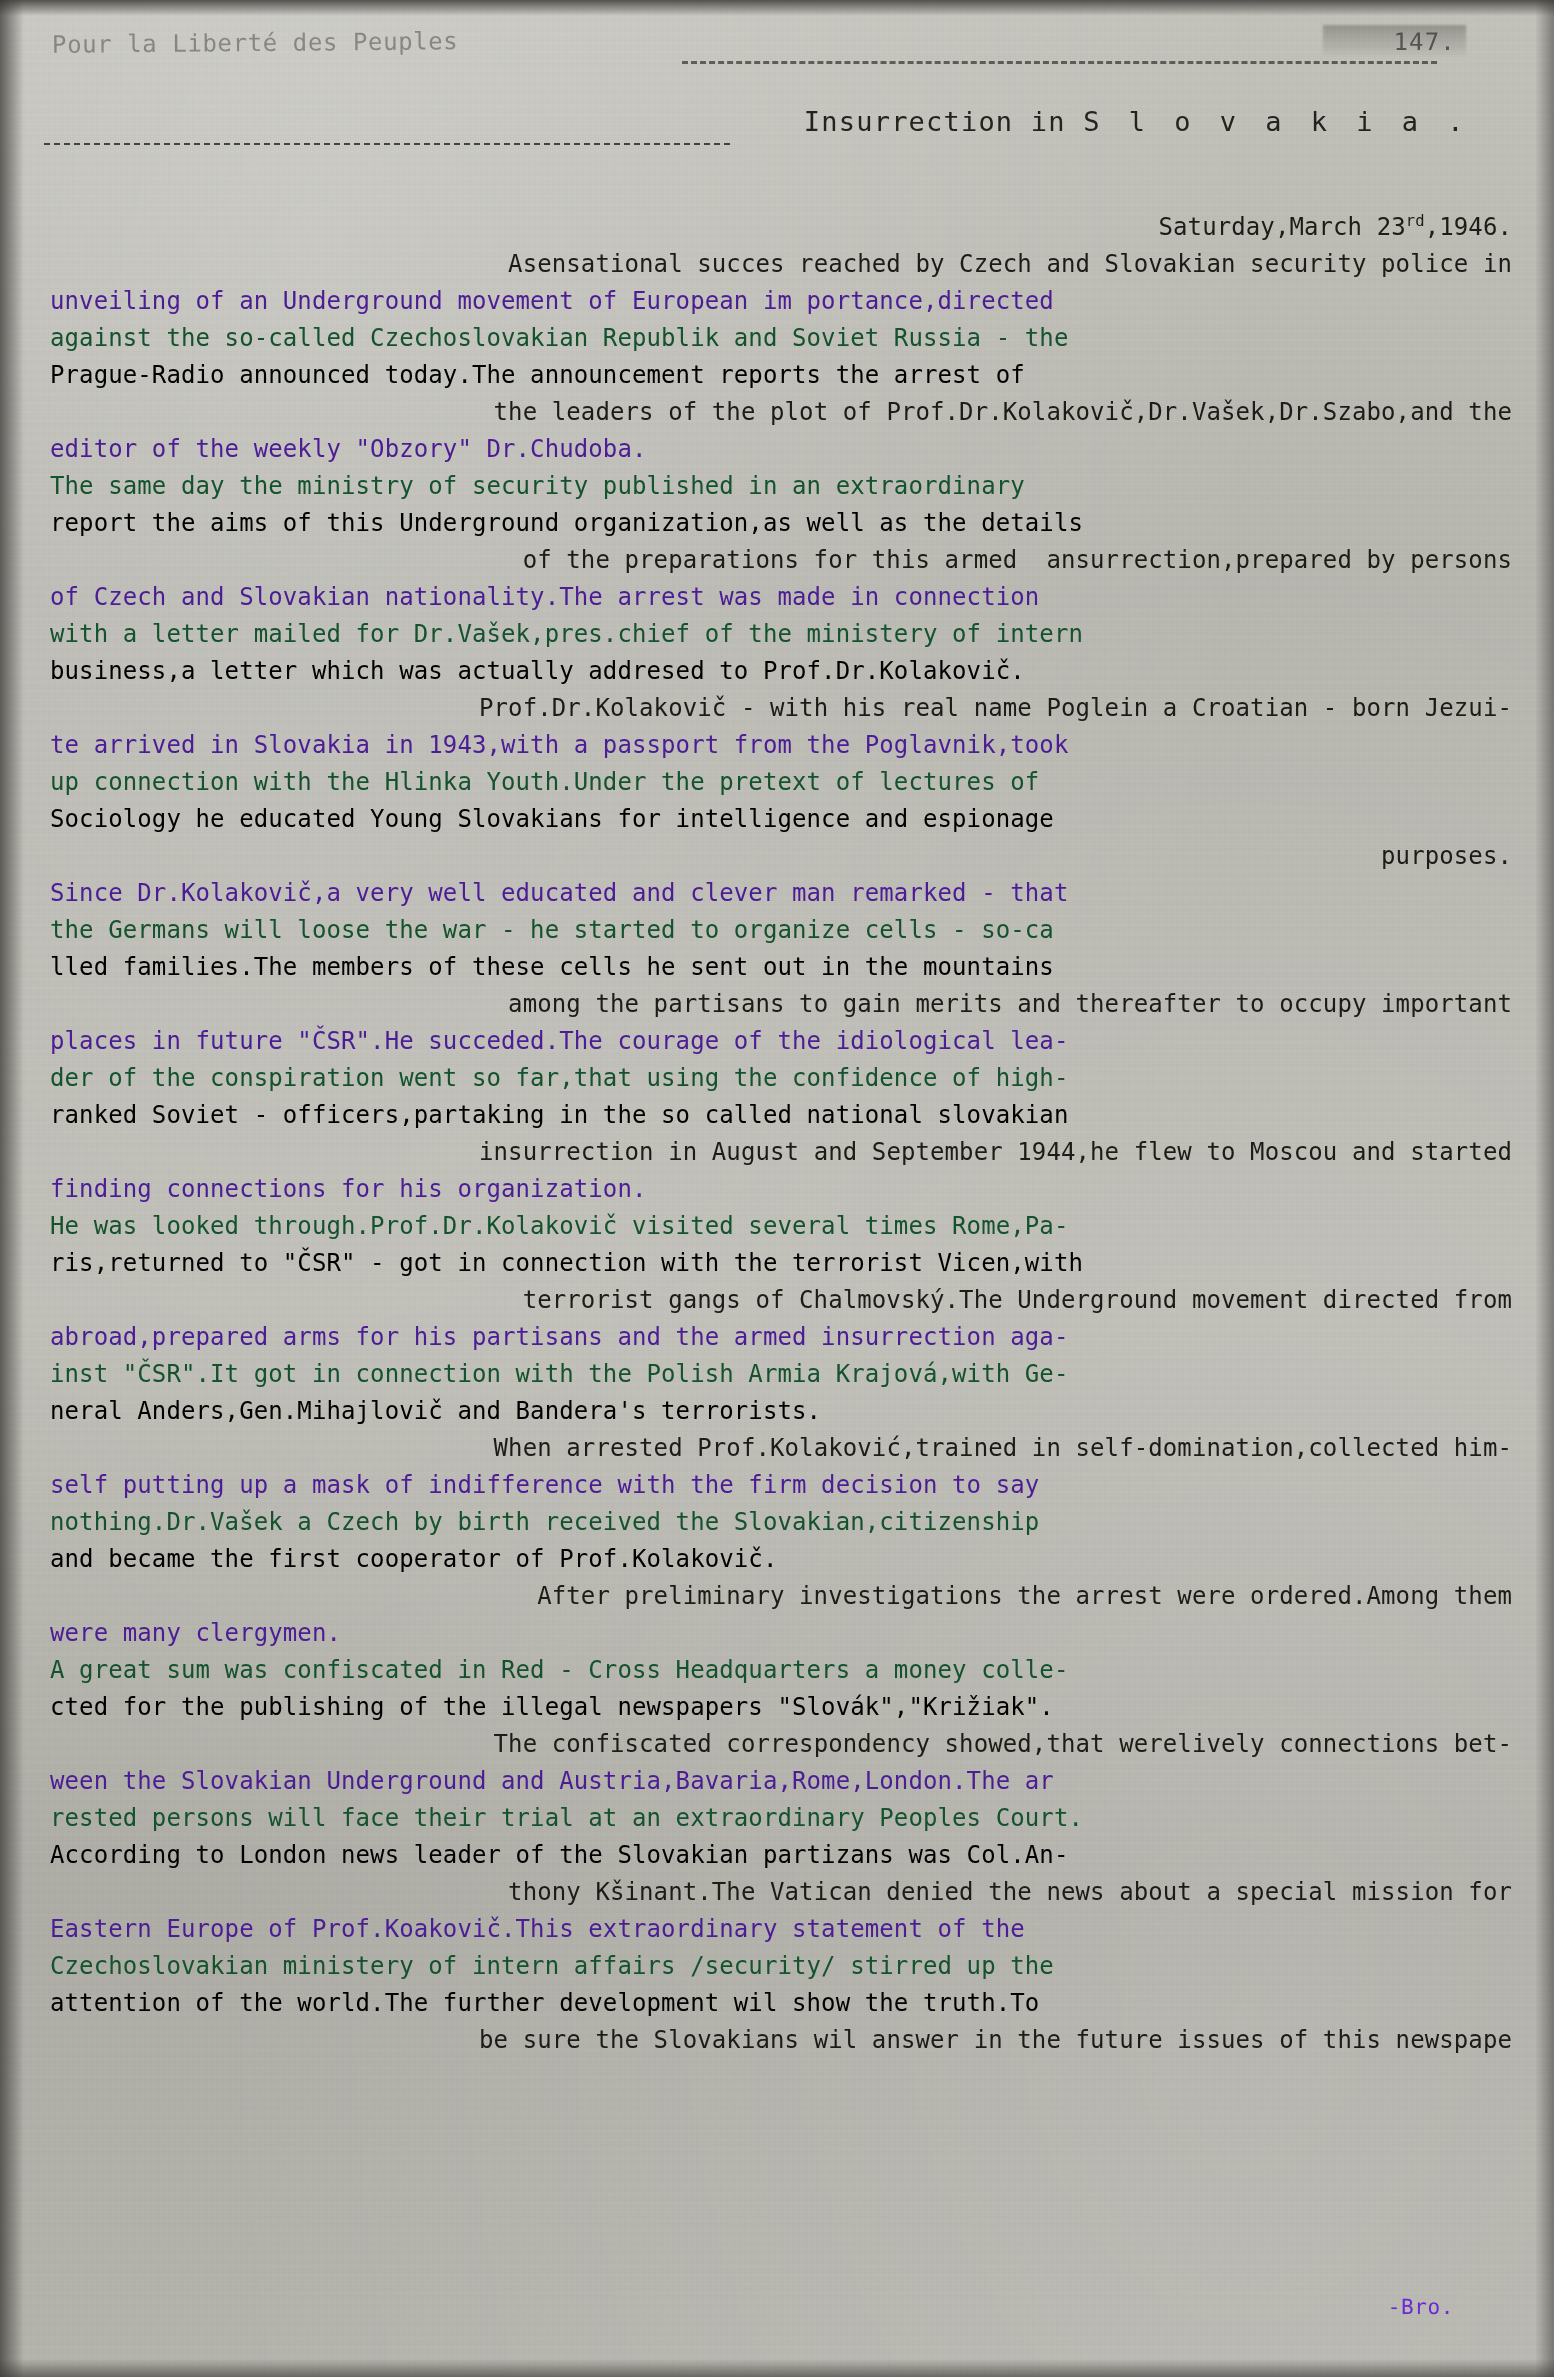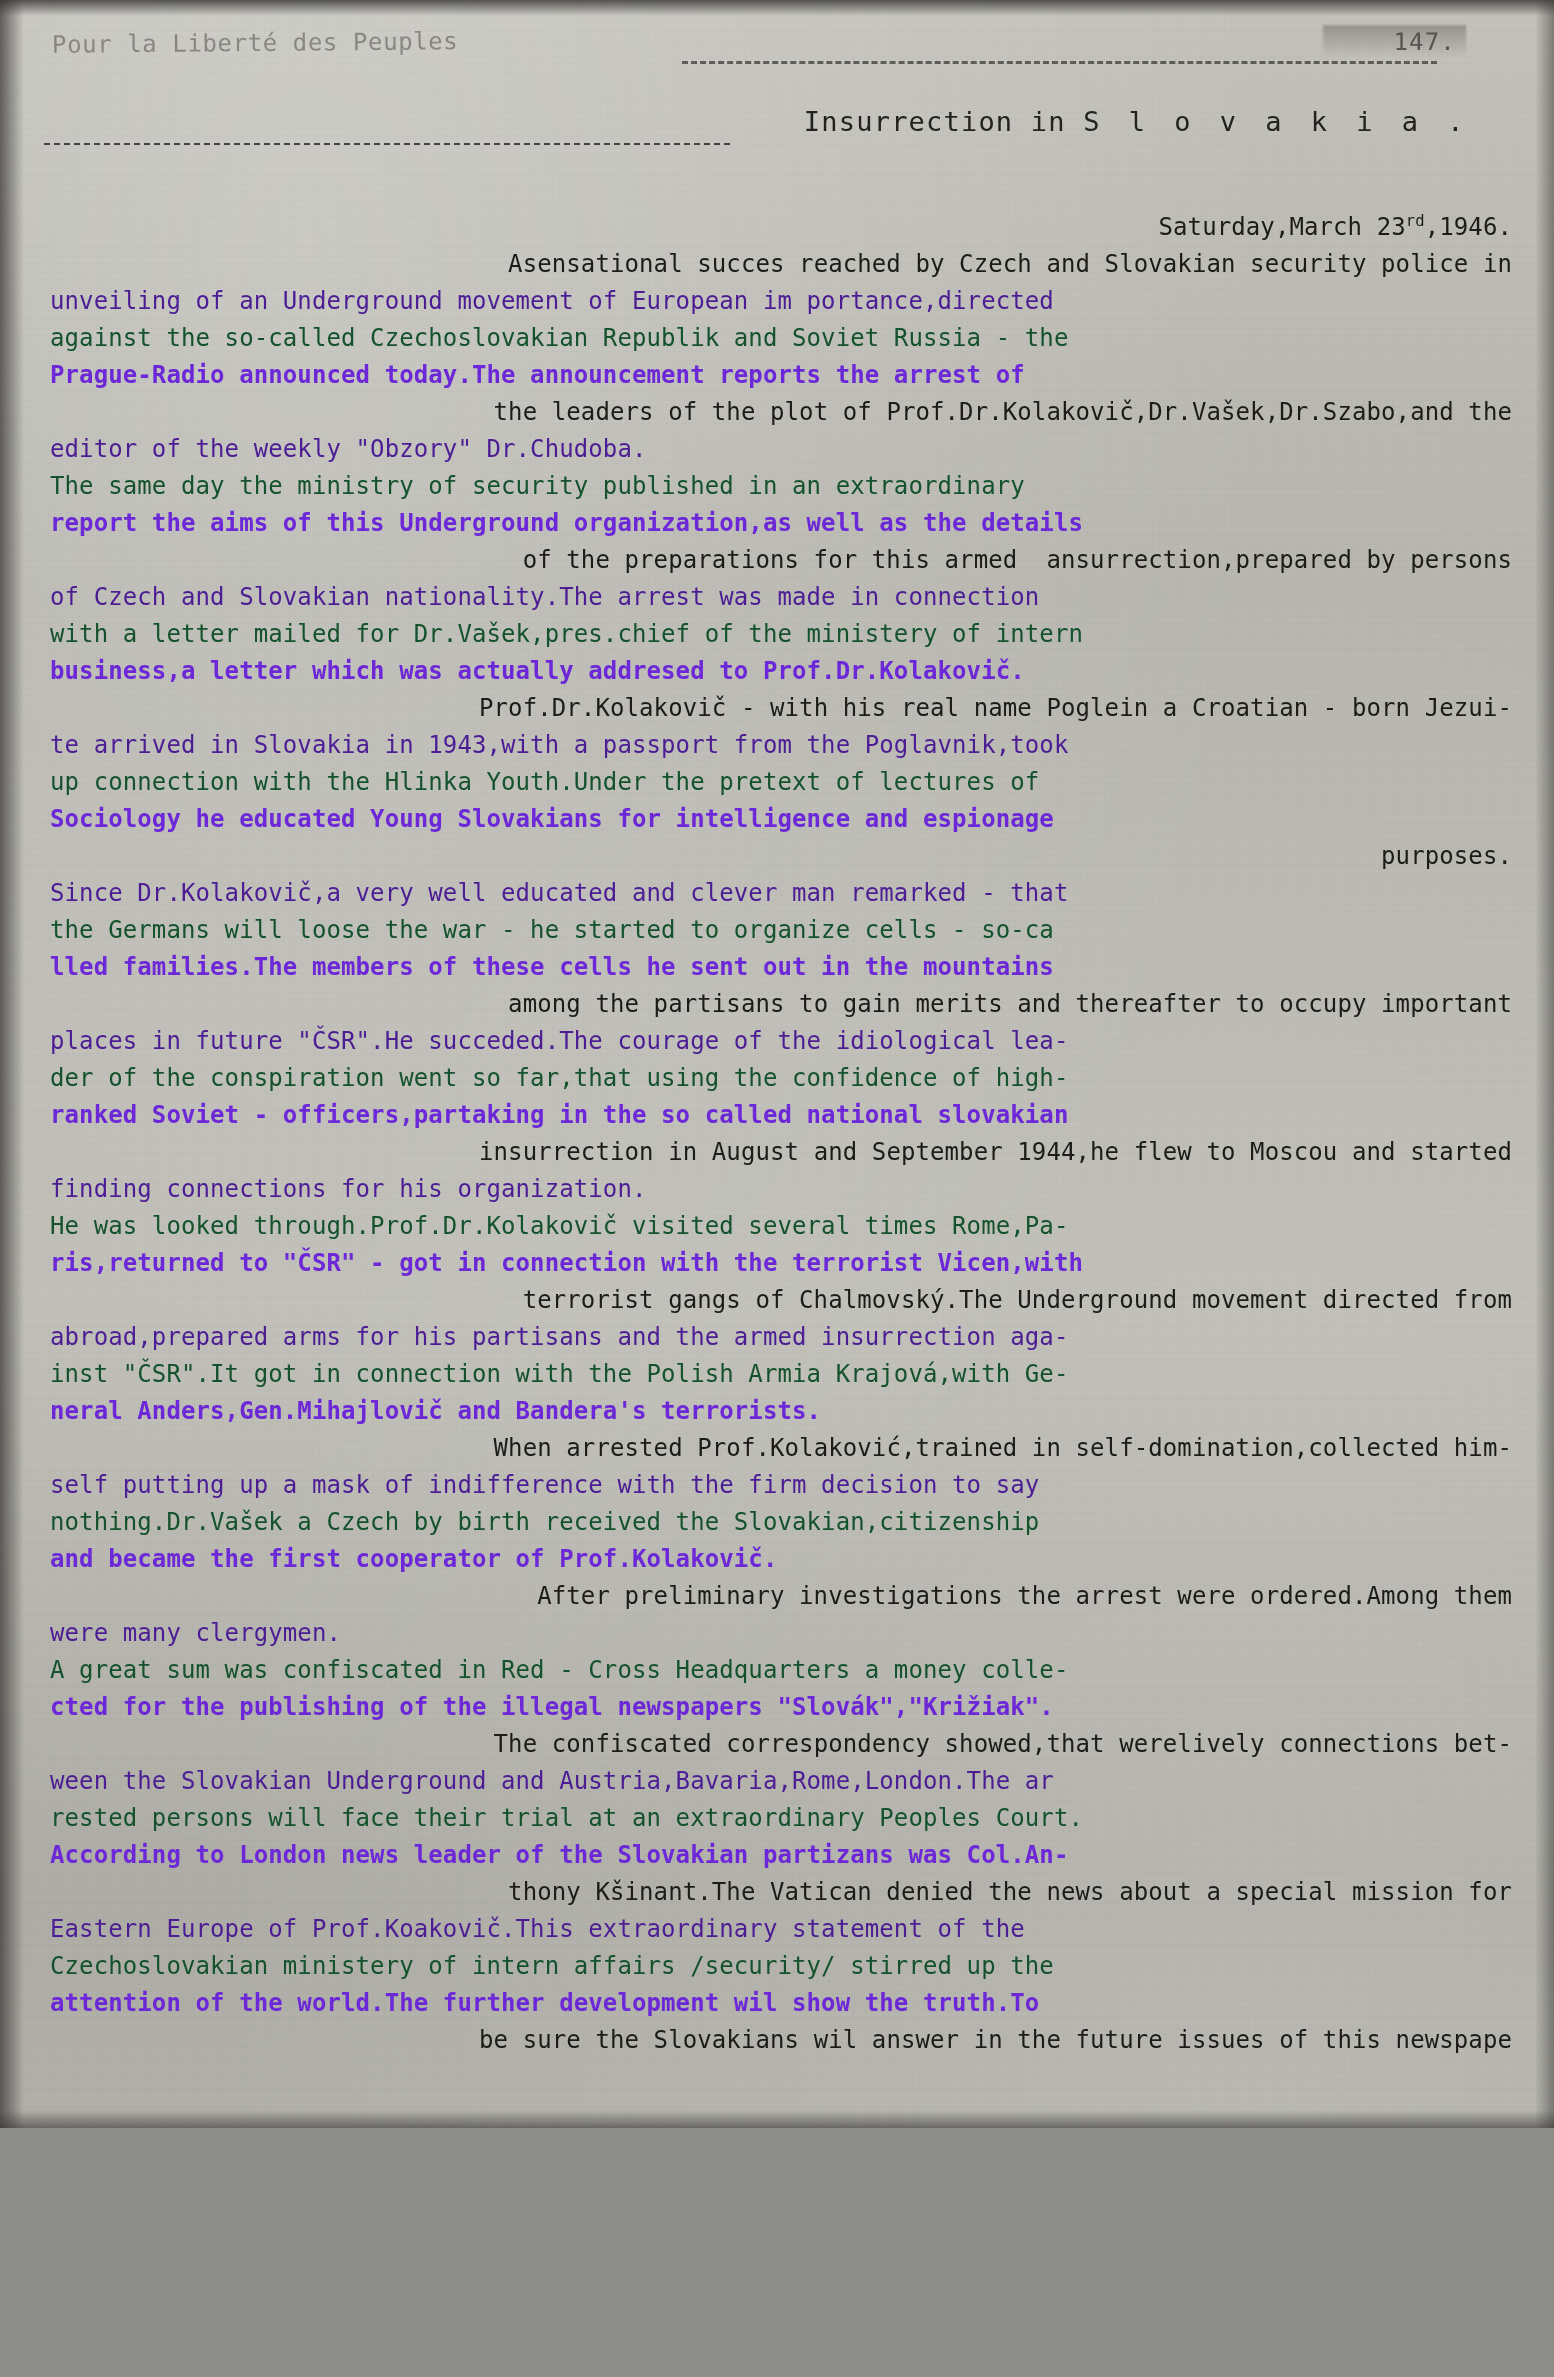--- a/index.html
+++ b/index.html
@@ -3,21 +3,21 @@
 <meta charset="utf-8">
 <style>
   html, body {
     margin: 0;
     padding: 0;
     background: #8d8d8a;
   }
   .page {
     position: relative;
     width: 1555px;
-    height: 2128px;
+    height: 2377px;
     background: #b9b8b2;
     overflow: hidden;
   }
   
   .paper {
     position: absolute;
     left: 0; top: 0;
     width: 1555px;
     height: 2377px;
     background:
@@ -147,21 +147,21 @@
   .line {
     font-family: "DejaVu Sans Mono", monospace;
     font-size: 24px;
     line-height: 37px;
     color: #14532d;
     white-space: pre;
     letter-spacing: 0.1px;
   }
   .line.dim { color: #4c1d95; }
   .line.strong { color: #1d1c18; text-align: right; }
-  .line.faint { color: #6d28d9; font-weight: bold; }
+  .line.faint { color: #000000; }
 
   .sig {
     position: absolute;
     right: 101px;
     top: 2295px;
     font-family: "DejaVu Sans Mono", monospace;
     font-size: 21px;
     letter-spacing: 0.6px;
     color: #6d28d9;
   }

